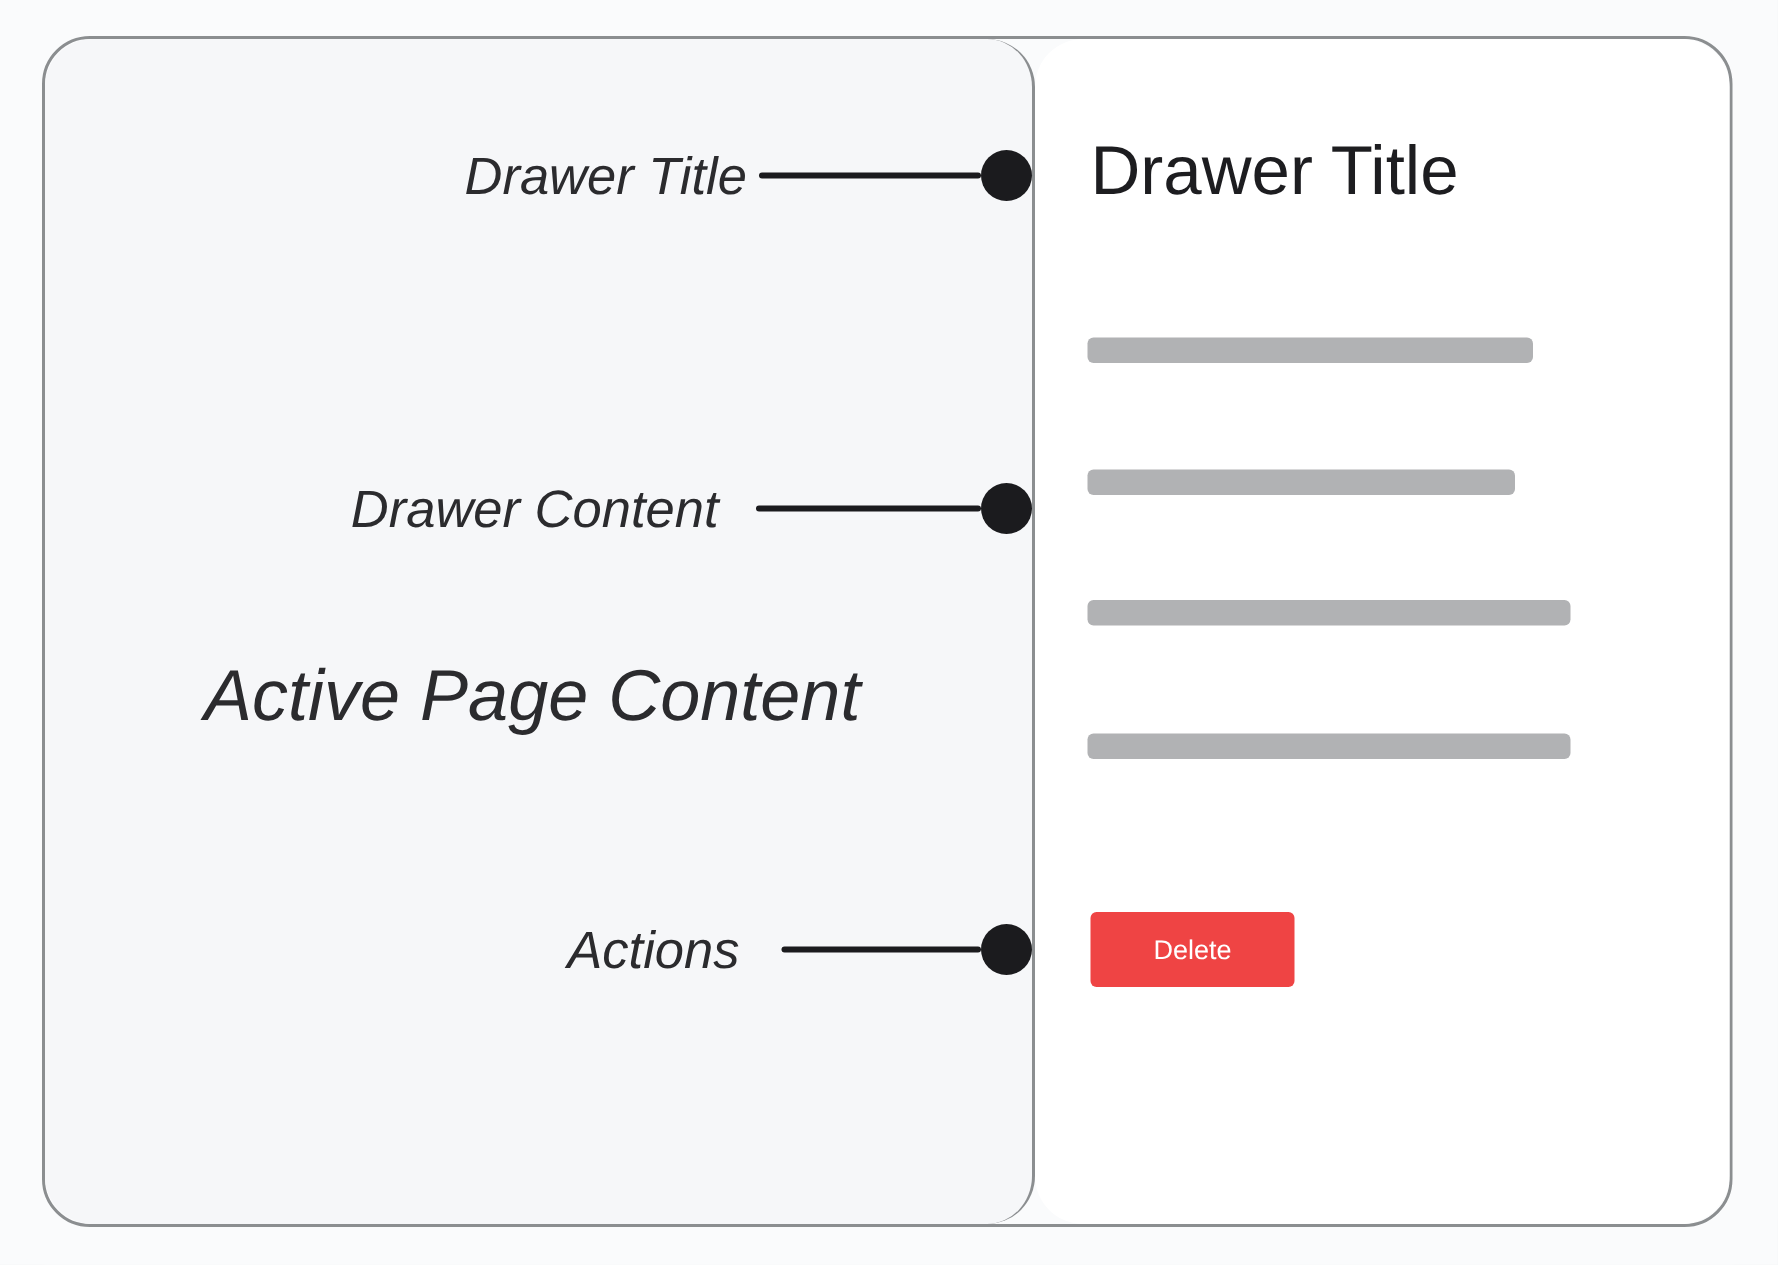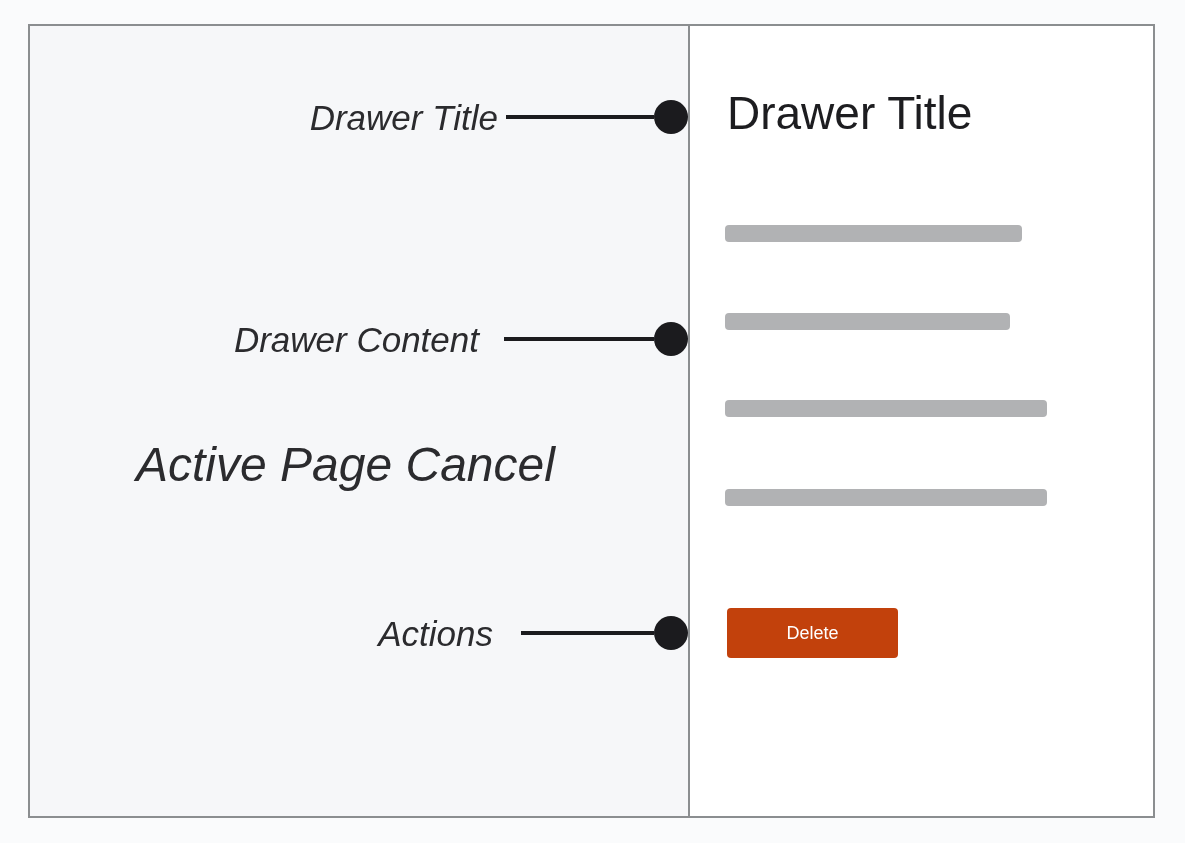--- a/index.html
+++ b/index.html
@@ -1,15 +1,15 @@
 <!DOCTYPE html>
 <html><head>
 <meta charset="utf-8">
 <style>
-  * { margin:0; padding:0; box-sizing:border-box; }
+  * { margin:0; padding:0; box-sizing:border-box;border-radius:32px; }
   html,body { background:#fafbfc; }
   body {
     font-family:"Liberation Sans","DejaVu Sans",sans-serif;
     width:1185px; height:843px; overflow:hidden;
   }
   .canvas { position:relative; width:1185px; height:843px; background:#fafbfc; }
 
   
   .frame {
     position:absolute; left:28px; top:24px; width:1127px; height:794px;
@@ -74,21 +74,21 @@
     height:50px; border-radius:4px; font-size:18px;
     display:flex; align-items:center; justify-content:center;
     font-family:"Liberation Sans","DejaVu Sans",sans-serif;
     cursor:pointer;
   }
   .btn-cancel {
     width:167px; background:#ffffff;
     border:1px solid #c6c9cb; color:#97999b;
   }
   .btn-delete {
-    width:171px; background:#c2410c;
+    width:136px; background:#ef4444;
     border:none; color:#ffffff;
   }
 </style>
 </head>
 <body>
 
 <div class="canvas">
   <div class="frame">
 
     <div class="page-panel">
@@ -104,21 +104,21 @@
         <span class="callout-line"></span>
         <span class="callout-dot"></span>
       </div>
 
       <div class="callout c2">
         <span class="callout-label">Drawer Content</span>
         <span class="callout-line"></span>
         <span class="callout-dot"></span>
       </div>
 
-      <div class="active-label">Active Page Cancel</div>
+      <div class="active-label">Active Page Content</div>
     </div>
 
     <div class="drawer-panel">
       <div class="drawer-title">Drawer Title</div>
 
       <div class="ph-bar b1"></div>
       <div class="ph-bar b2"></div>
       <div class="ph-bar b3"></div>
       <div class="ph-bar b4"></div>
 

